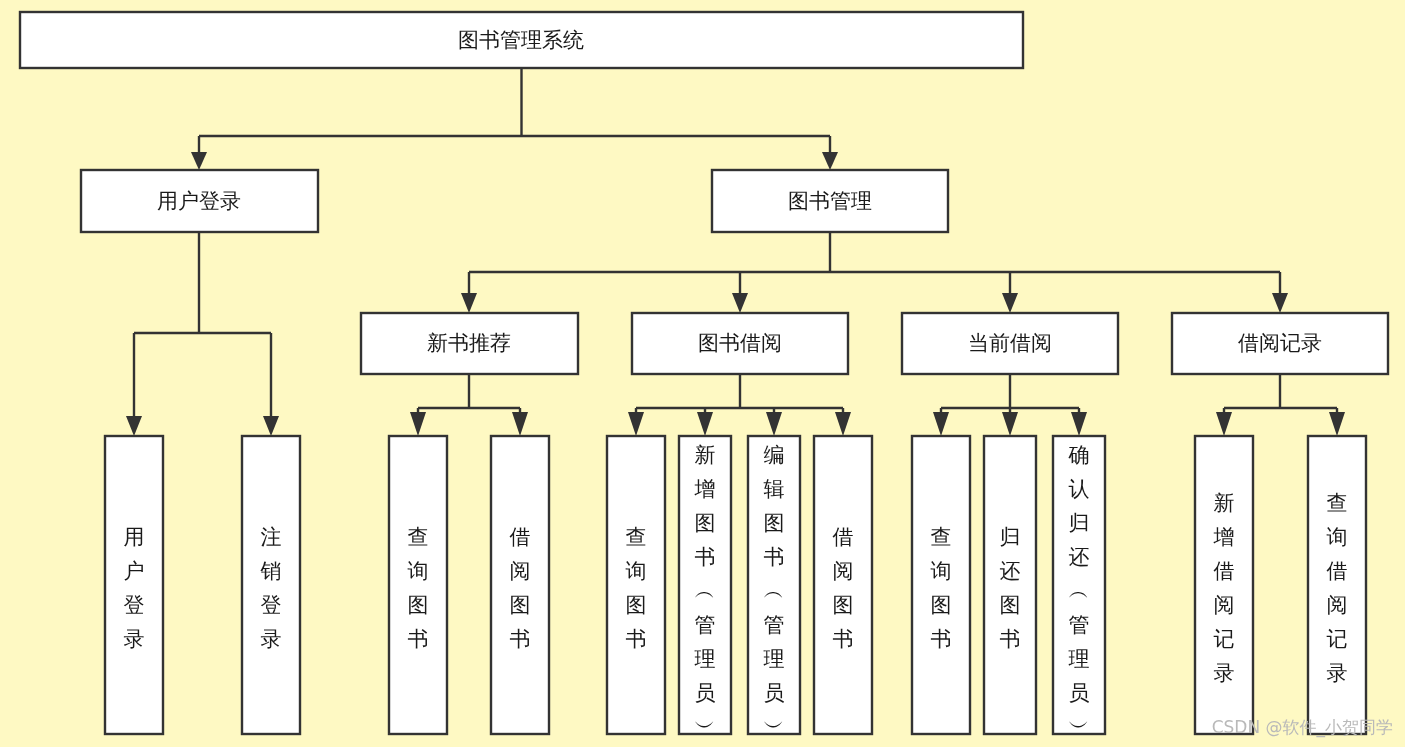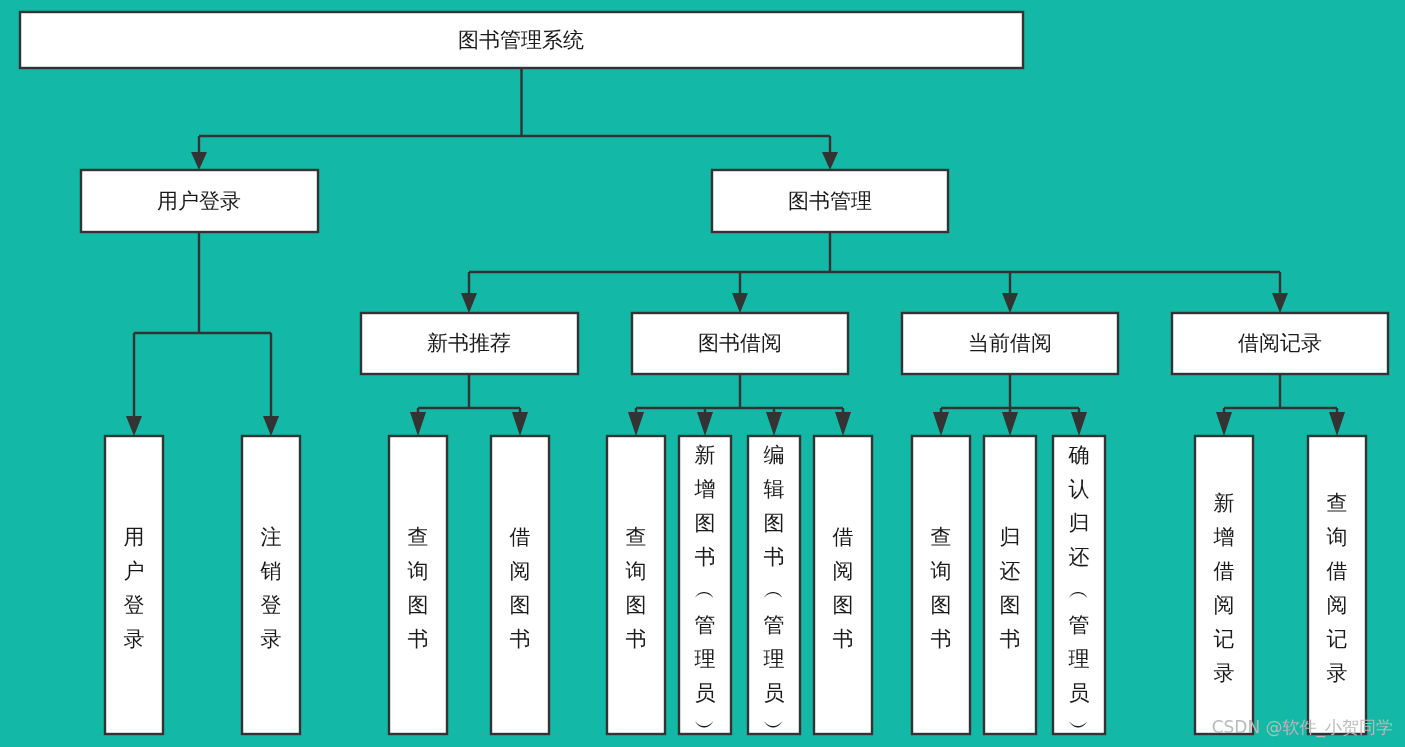--- a/index.html
+++ b/index.html
@@ -8,21 +8,21 @@
     padding: 0;
     background: #ffffff;
   }
   body {
     font-family: "DejaVu Sans", "Liberation Sans", sans-serif;
   }
   #diagram-root {
     position: relative;
     width: 1405px;
     height: 747px;
-    background: #14b8a6;
+    background: #fef9c3;
     overflow: hidden;
   }
   svg#flow-svg {
     position: absolute;
     left: 0;
     top: 0;
     width: 1405px;
     height: 747px;
     display: block;
   }

